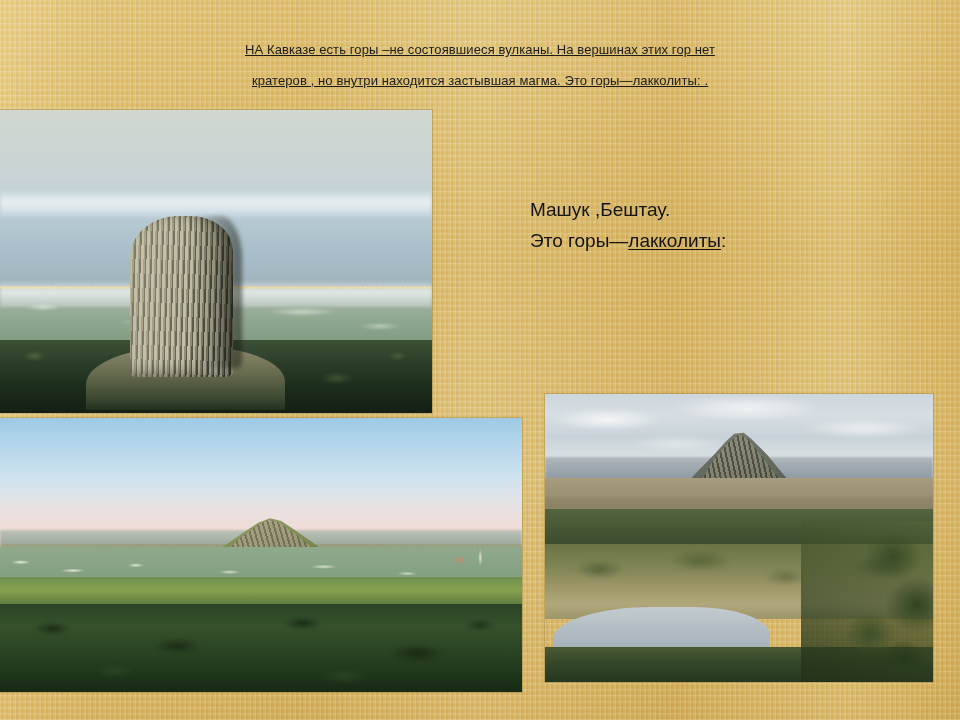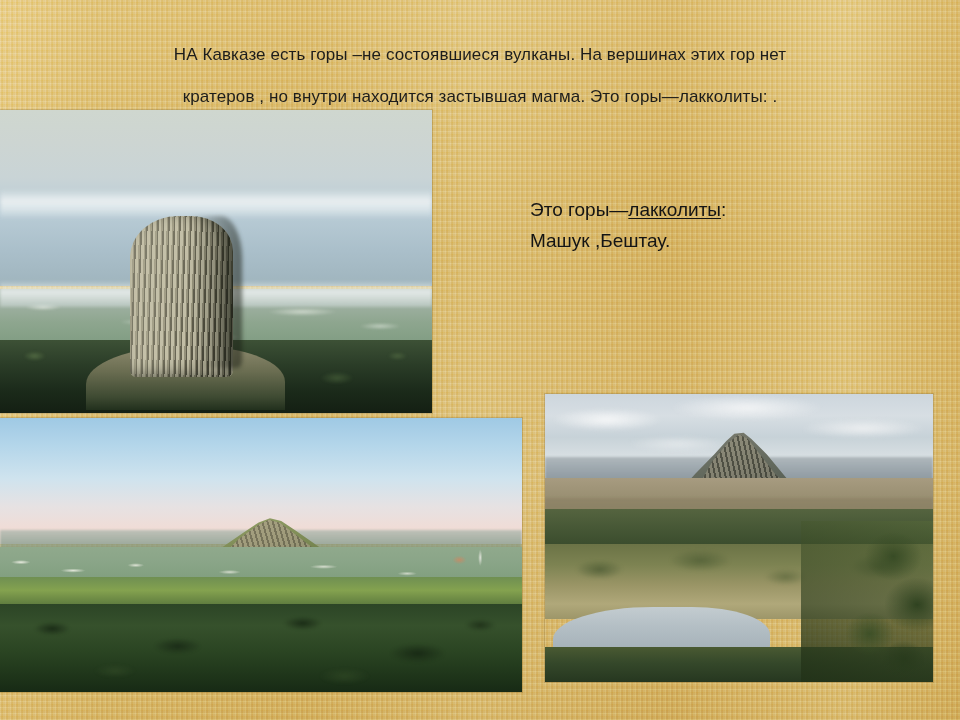--- a/index.html
+++ b/index.html
@@ -26,22 +26,23 @@
         rgba(255,255,255,0.06) 4px, rgba(255,255,255,0.06) 6px),
       
       linear-gradient(90deg,#f3e3b6 0%, #ead7a4 10%, #e6d099 32%, #ecdcaf 50%, #e4cd96 70%, #eedfb2 88%, #e3cb92 100%),
       linear-gradient(180deg,#f0e0b0 0%, #e7d29a 35%, #ebd9a8 65%, #e2ca90 100%);
     background-blend-mode:overlay,overlay,multiply,normal;
   }
   
   .headline{
     position:absolute;left:18px;top:34px;width:924px;
     text-align:center;color:#1d1d1b;
-    font-size:17px;line-height:42px;letter-spacing:0.1px;
+    font-size:13px;line-height:31px;letter-spacing:0.1px;
     white-space:pre-line;
+    text-decoration:underline;
   }
   
   .caption{
     position:absolute;left:530px;top:194px;width:400px;
     color:#141414;font-size:19px;line-height:31px;
   }
   .caption .u{ text-decoration:underline; text-underline-offset:2px; }
   
   .photo{position:absolute;overflow:hidden;}
   .photo .sky,.photo .layer{position:absolute;left:0;right:0;}
@@ -216,22 +217,22 @@
 </style>
 </head>
 <body>
 
 <div class="slide">
 
   <div class="headline">НА  Кавказе  есть  горы –не состоявшиеся  вулканы. На  вершинах этих  гор нет
 кратеров , но внутри  находится   застывшая магма.  Это горы—лакколиты: .</div>
 
   <div class="caption">
+    <div>Машук ,Бештау.</div>
     <div><span>Это горы—</span><span class="u">лакколиты</span><span>:</span></div>
-    <div>Машук ,Бештау.</div>
   </div>
 
   <div class="photo" id="photo1">
     <div class="sky"></div>
     <div class="layer cloudband"></div>
     <div class="layer plain"></div>
     <div class="layer plainspeck"></div>
     <div class="layer hazeband"></div>
     <div class="layer forest"></div>
     <div class="layer foresttex"></div>

